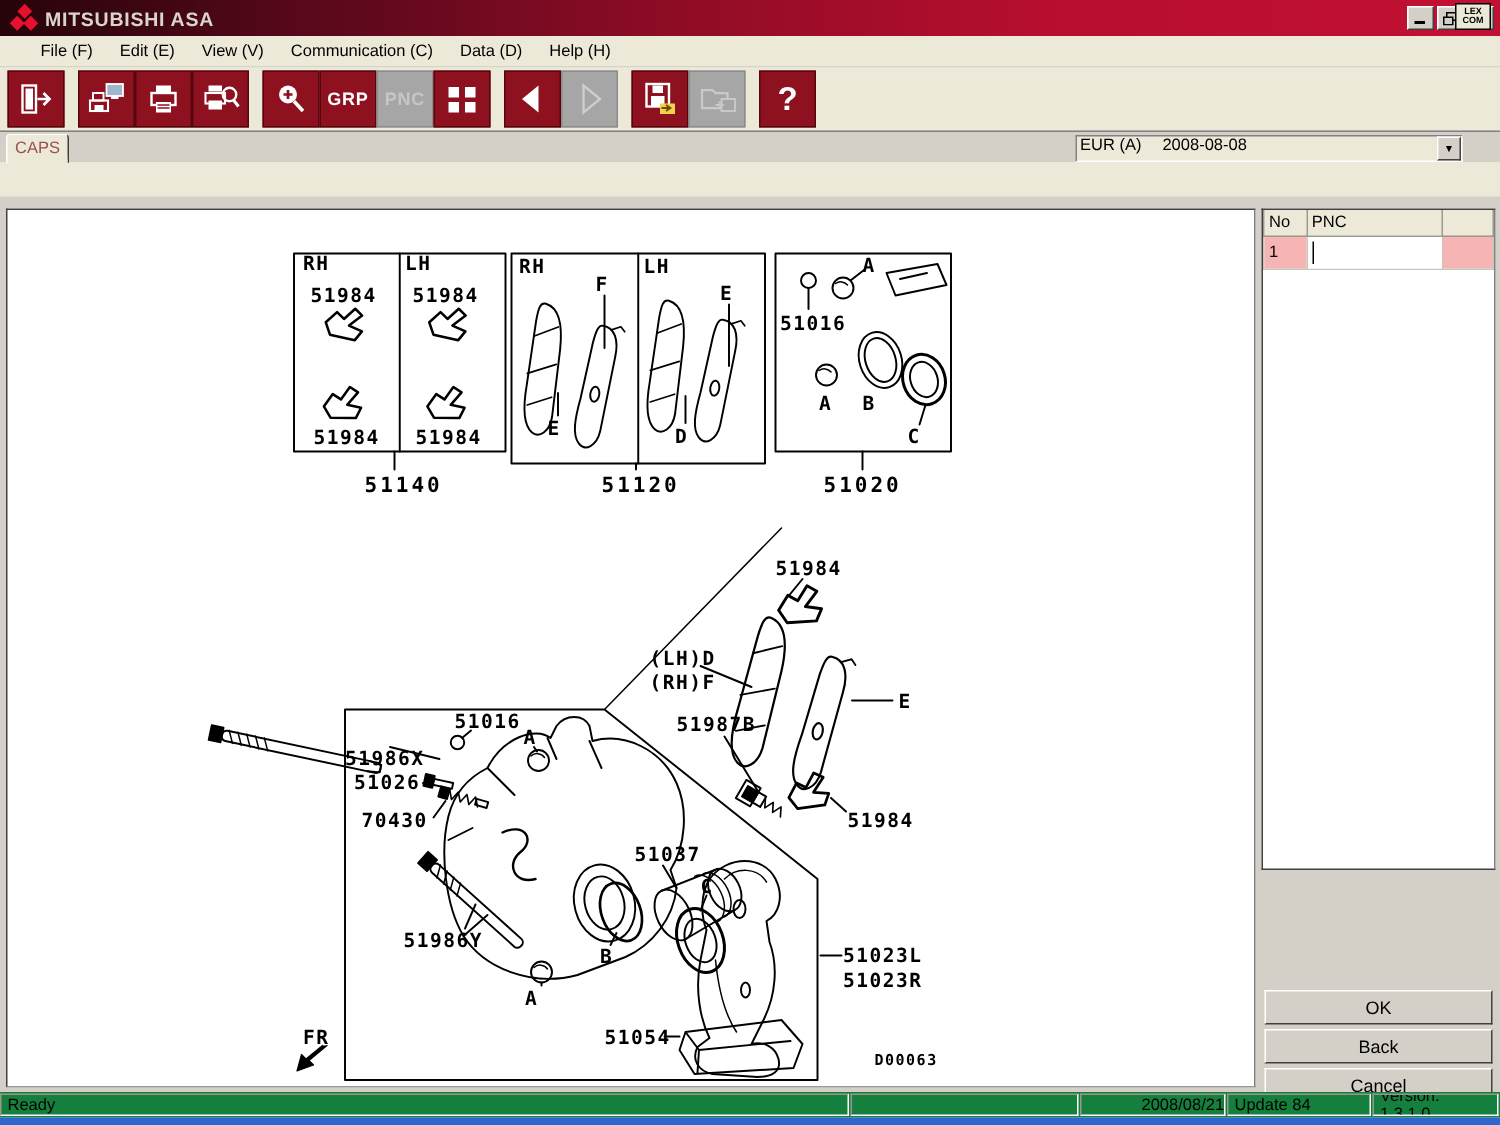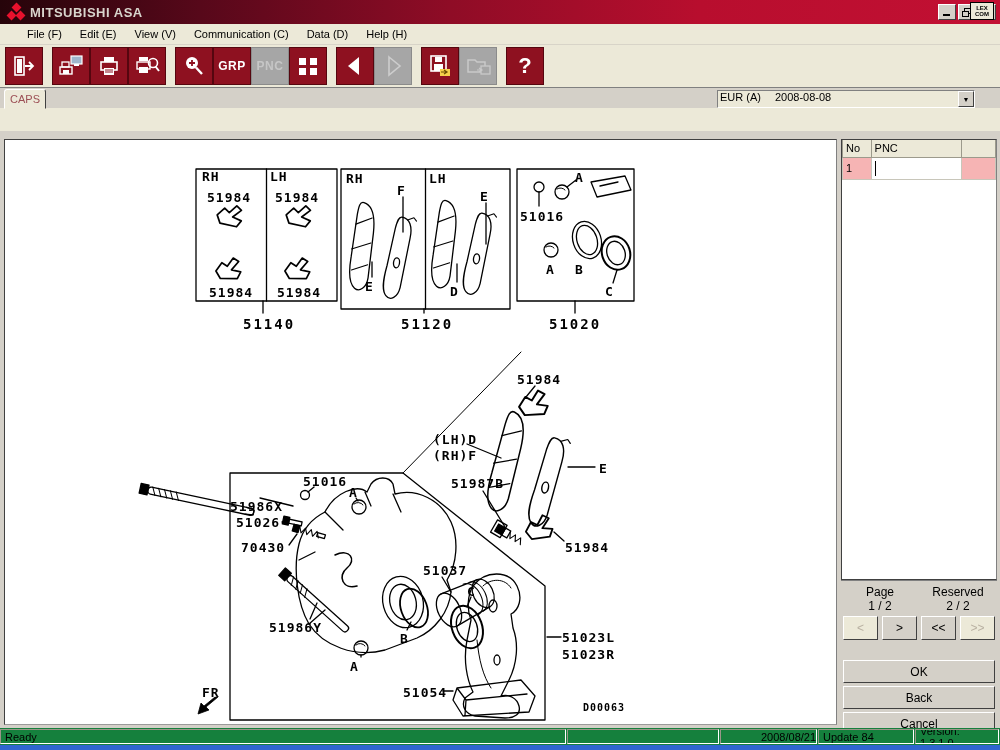--- a/index.html
+++ b/index.html
@@ -464,38 +464,20 @@
           <tbody>
             <tr>
               <td class="pink">1</td>
               <td class="pnc-cell"><span></span><div class="caret"></div></td>
               <td class="pink"></td>
             </tr>
           </tbody>
         </table>
       </div>
 
-      <div class="pager">
-        <div class="pager-labels">
-          <div class="pl-group">
-            <div>Page</div>
-            <div>1 / 2</div>
-          </div>
-          <div class="pl-group">
-            <div>Reserved</div>
-            <div>2 / 2</div>
-          </div>
-        </div>
-        <div class="pager-btns">
-          <div class="navbtn dis">&lt;</div>
-          <div class="navbtn">&gt;</div>
-          <div class="navbtn">&lt;&lt;</div>
-          <div class="navbtn dis">&gt;&gt;</div>
-        </div>
-      </div>
 
       <div class="actbtn" id="btn-ok">OK</div>
       <div class="actbtn" id="btn-back">Back</div>
       <div class="actbtn" id="btn-cancel">Cancel</div>
     </div>
   </div>
 
   <div class="statusbar">
     <div class="scell s1">Ready</div>
     <div class="scell s2"></div>

